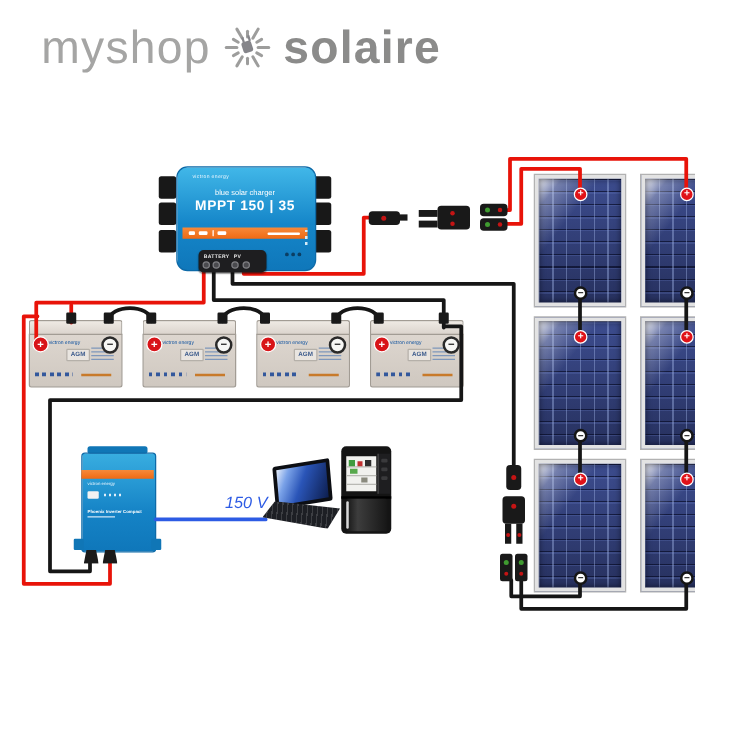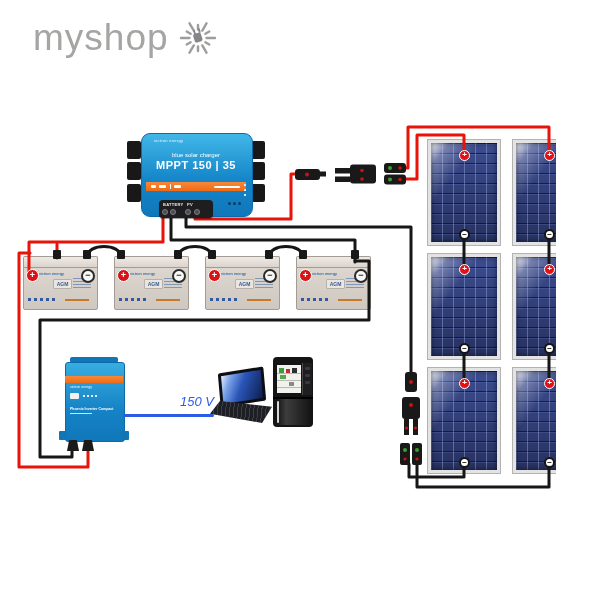--- a/index.html
+++ b/index.html
@@ -131,20 +131,21 @@
           <line x1="22" y1="11.5" x2="22" y2="7"></line>
         <line x1="26.3" y1="12.6" x2="30.5" y2="5.3"></line>
           <line x1="29.4" y1="15.8" x2="33.3" y2="13.5"></line>
       </g>
       <g fill="#85858a" transform="rotate(-18 22 20)">
         <rect x="18" y="15" width="8" height="9" rx="2"></rect>
         <rect x="19.6" y="11" width="1.8" height="4.5"></rect>
         <rect x="24.6" y="11" width="1.8" height="4.5"></rect>
       </g>
     </svg>
+    <span class="logo-bold">solaire</span>
   </div>
 
   <div id="mppt" class="abs">
     <div class="fin abs" style="left:7px;top:13px;width:14px;height:18px"></div>
     <div class="fin abs" style="left:7px;top:34px;width:14px;height:18px"></div>
     <div class="fin abs" style="left:7px;top:56px;width:14px;height:18px"></div>
     <div class="fin abs" style="left:131px;top:13px;width:14px;height:18px"></div>
     <div class="fin abs" style="left:131px;top:34px;width:14px;height:18px"></div>
     <div class="fin abs" style="left:131px;top:56px;width:14px;height:18px"></div>
     <div id="mppt-body" class="abs"></div>

